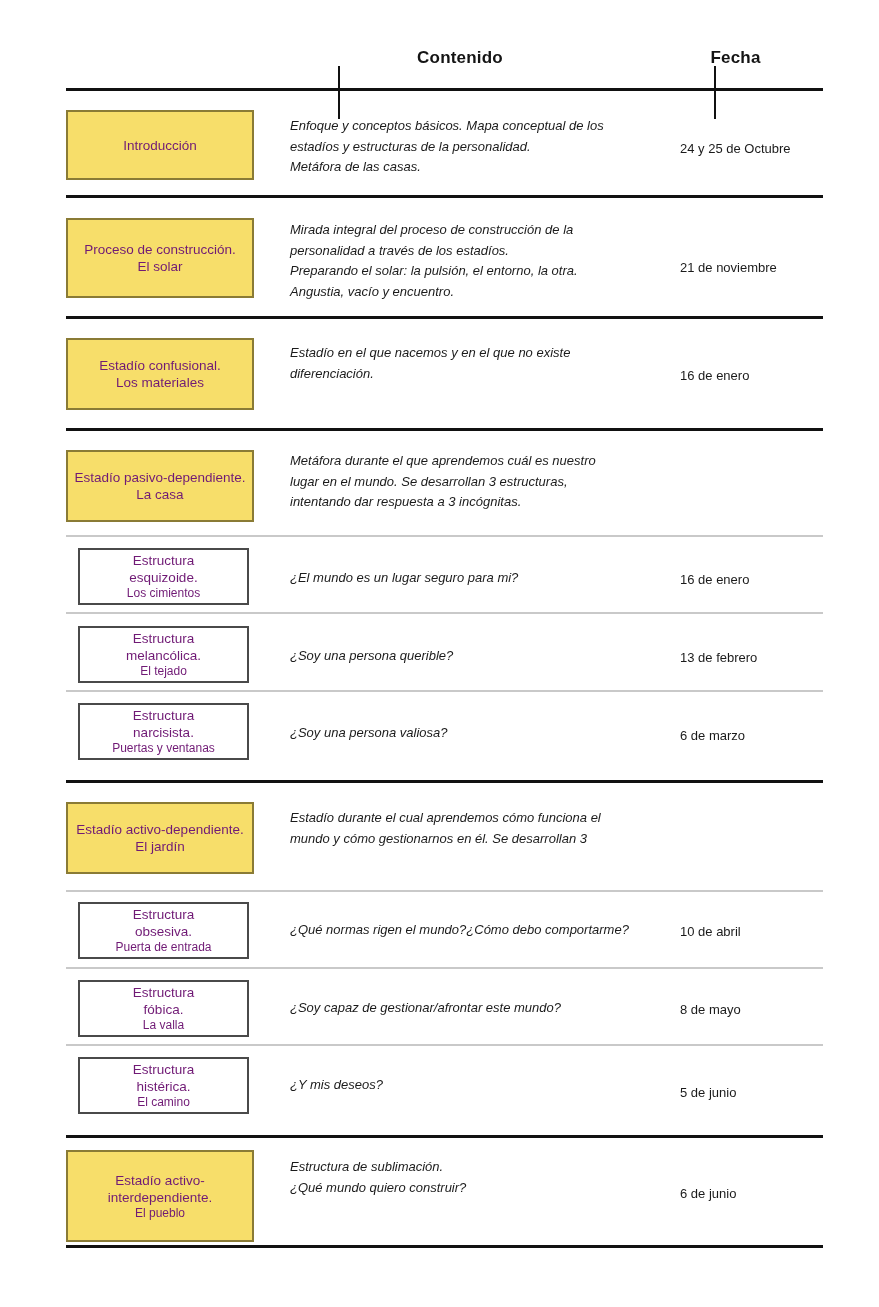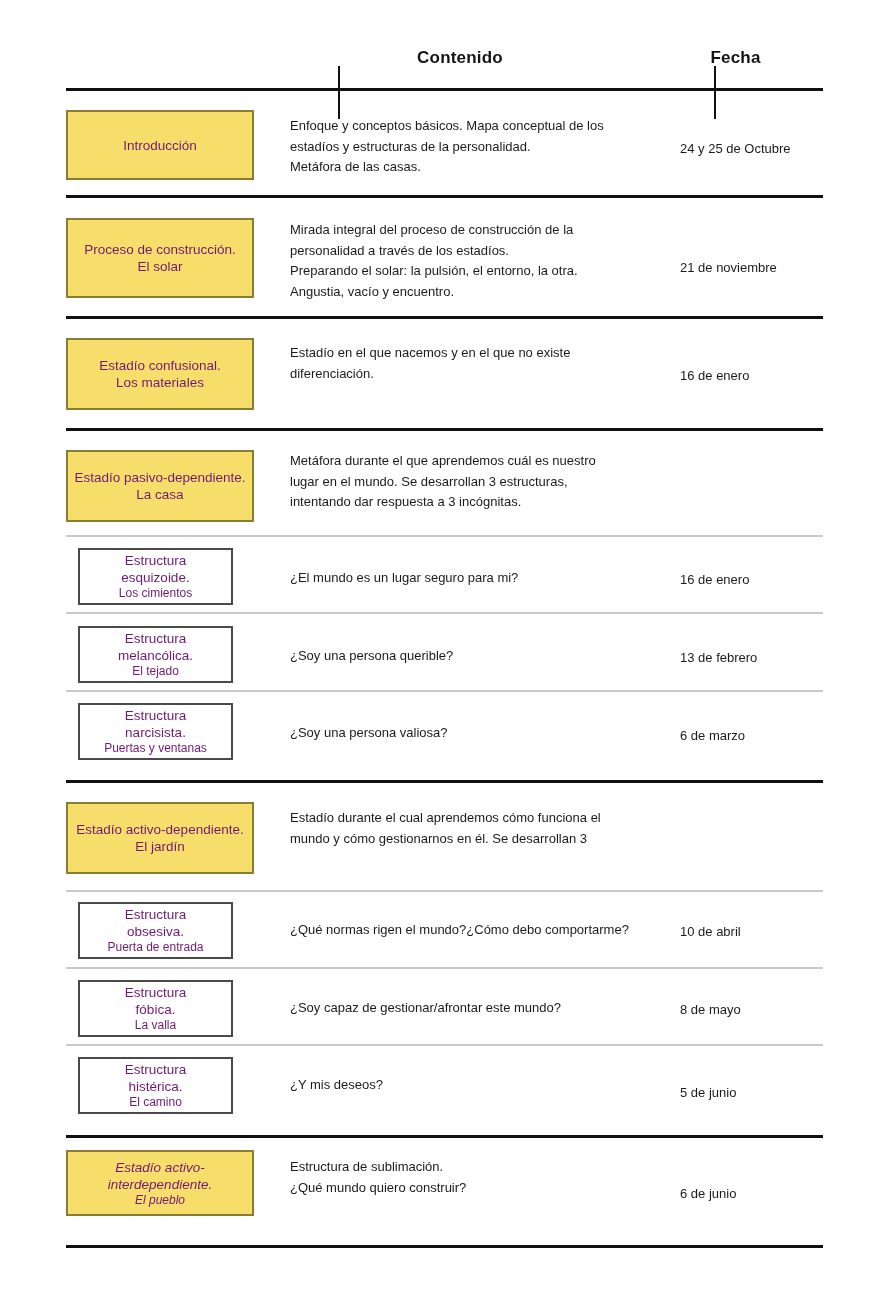--- a/index.html
+++ b/index.html
@@ -85,21 +85,21 @@
   }
   .label-box.yellow {
     background: #F7DE6A;
     border: 2px solid #8a7b35;
     width: 188px;
   }
   .label-box.white {
     left: 12px;
     background: #ffffff;
     border: 2px solid #4a4a4a;
-    width: 155px;
+    width: 171px;
   }
   .label-line {
     font-size: 13.5px;
     line-height: 17px;
     color: #701a75;
     white-space: nowrap;
   }
   .label-line.small {
     font-size: 12px;
     line-height: 15px;
@@ -116,20 +116,21 @@
   .content-cell {
     position: absolute;
     left: 224px;
     width: 390px;
   }
   .content-line {
     font-size: 13px;
     line-height: 20.5px;
     color: #1b1b1b;
     white-space: nowrap;
+    font-style: italic;
   }
 
   .date-cell {
     position: absolute;
     left: 614px;
     width: 175px;
     font-size: 13px;
     line-height: 20px;
     color: #1b1b1b;
     text-align: left;
@@ -279,21 +280,21 @@
           <div class="label-line">Estructura</div>
           <div class="label-line">histérica.</div>
           <div class="label-line small">El camino</div>
         </div>
         <div class="content-cell" style="top: 18px;">
           <div class="content-line">¿Y mis deseos?</div>
         </div>
         <div class="date-cell" style="top: 20px; margin-top: 6px;">5 de junio</div>
       </div>
       <div class="row" style="top: 1150px;">
-        <div class="label-box yellow" style="height: 66px; top: 0px; font-style: italic;">
+        <div class="label-box yellow" style="height: 92px; top: 0px;">
           <div class="label-line">Estadío activo-</div>
           <div class="label-line">interdependiente.</div>
           <div class="label-line small">El pueblo</div>
         </div>
         <div class="content-cell" style="top: 7px;">
           <div class="content-line">Estructura de sublimación.</div>
           <div class="content-line">¿Qué mundo quiero construir?</div>
         </div>
         <div class="date-cell" style="top: 34px;">6 de junio</div>
       </div>

